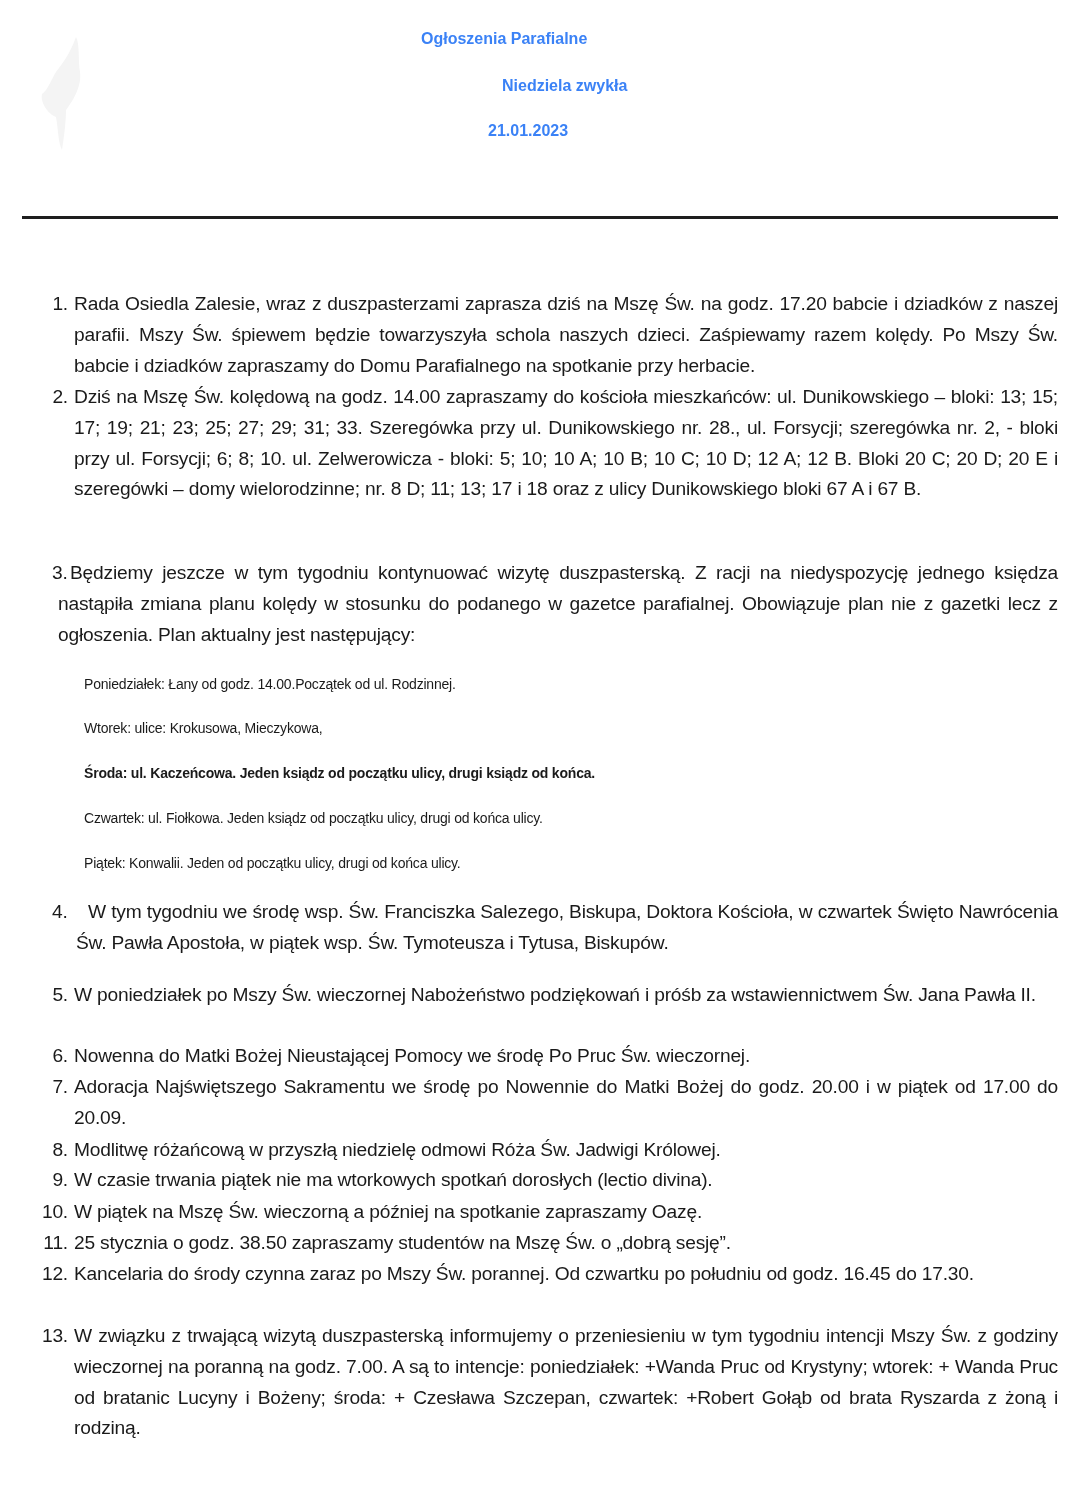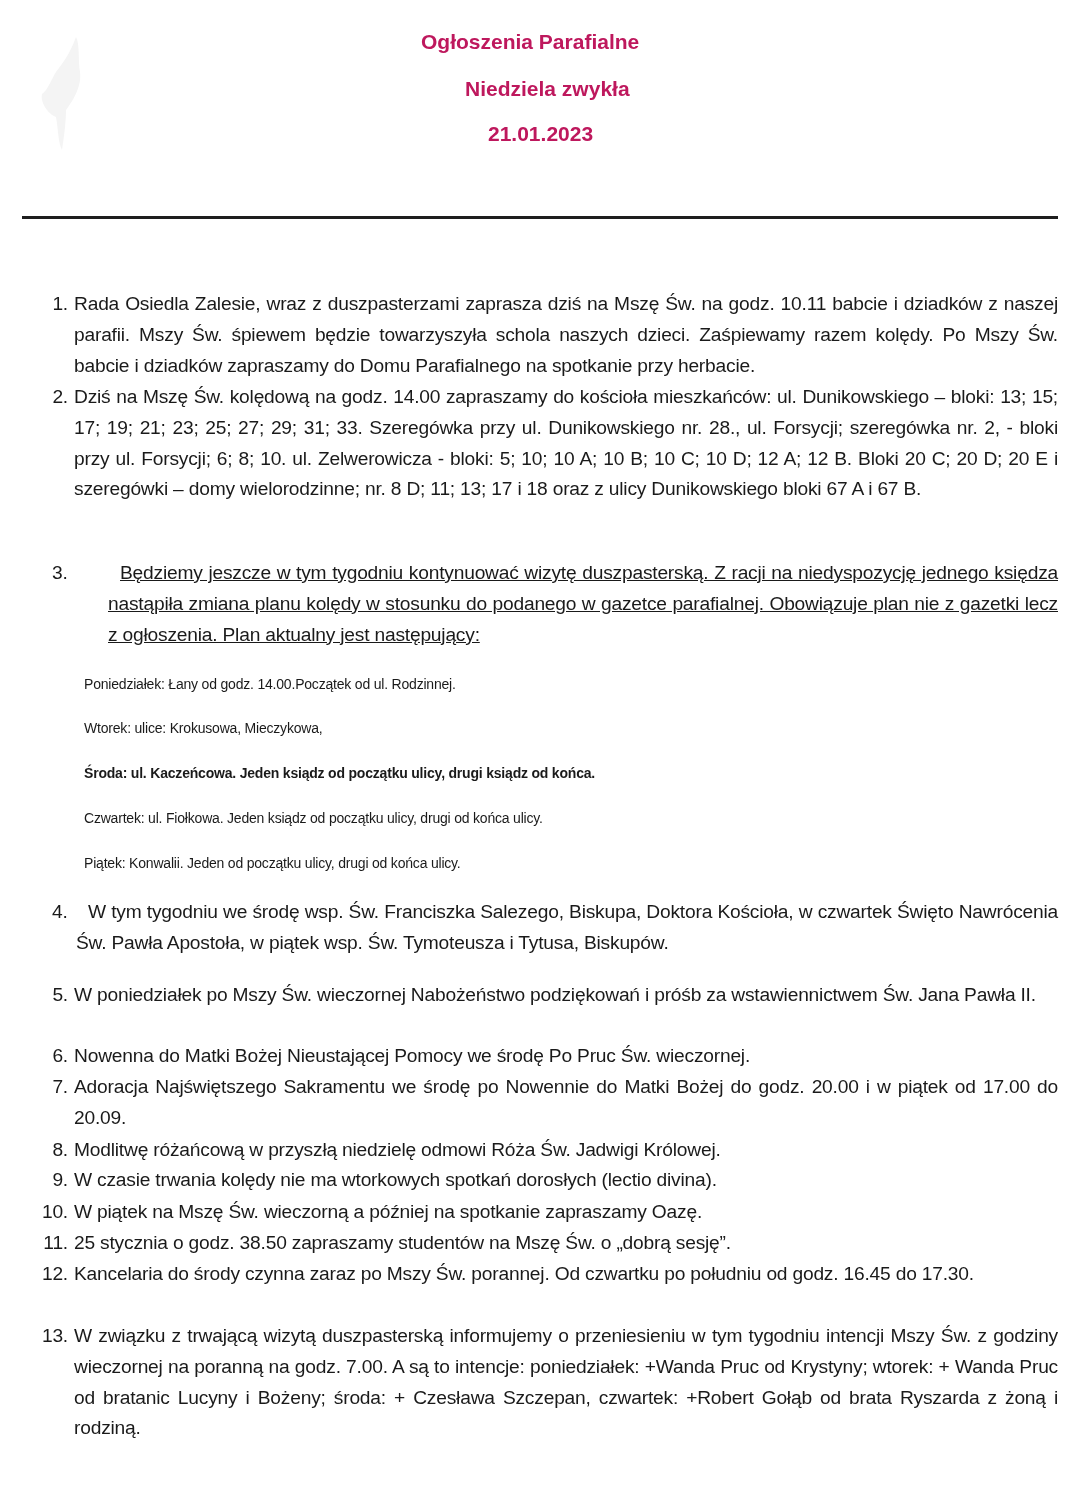--- a/index.html
+++ b/index.html
@@ -5,25 +5,25 @@
   html, body { margin: 0; padding: 0; background: #ffffff; }
   body {
     width: 1080px; height: 1497px; position: relative; overflow: hidden;
     font-family: "Liberation Sans", "DejaVu Sans", sans-serif;
     color: #1a1a1a;
   }
   .watermark {
     position: absolute; left: 36px; top: 32px; width: 60px; height: 120px;
   }
   .title {
-    position: absolute; font-weight: bold; font-size: 21px; color: #be185d;
+    position: absolute; font-weight: bold; font-size: 16px; color: #3b82f6;
     white-space: nowrap;
   }
   .t1 { left: 421px; top: 30px; }
-  .t2 { left: 465px; top: 77px; text-align: center; }
+  .t2 { left: 502px; top: 77px; text-align: center; }
   .t3 { left: 488px; top: 122px; }
   .rule {
     position: absolute; left: 22px; top: 216px; width: 1036px; height: 3px;
     background: #1e1e1e;
   }
   .item {
     position: absolute; left: 30px; width: 1028px;
     font-size: 19.2px; line-height: 30.8px; text-align: justify;
     letter-spacing: -0.2px;
   }
@@ -46,31 +46,31 @@
 </svg>
 
 <div class="title t1">Ogłoszenia Parafialne</div>
 <div class="title t2">Niedziela zwykła</div>
 <div class="title t3">21.01.2023</div>
 
 <div class="rule"></div>
 
 <div class="item" style="top:289px;">
   <span class="num">1.</span>
-  <span class="txt">Rada Osiedla Zalesie, wraz z duszpasterzami zaprasza dziś na Mszę Św. na godz. 10.11  babcie i dziadków z naszej parafii. Mszy Św. śpiewem będzie towarzyszyła schola naszych dzieci. Zaśpiewamy razem kolędy. Po Mszy Św.  babcie i dziadków zapraszamy do Domu Parafialnego na spotkanie przy herbacie.</span>
+  <span class="txt">Rada Osiedla Zalesie, wraz z duszpasterzami zaprasza dziś na Mszę Św. na godz. 17.20  babcie i dziadków z naszej parafii. Mszy Św. śpiewem będzie towarzyszyła schola naszych dzieci. Zaśpiewamy razem kolędy. Po Mszy Św.  babcie i dziadków zapraszamy do Domu Parafialnego na spotkanie przy herbacie.</span>
 </div>
 
 <div class="item" style="top:382px;">
   <span class="num">2.</span>
   <span class="txt">Dziś na Mszę Św. kolędową na godz. 14.00 zapraszamy do kościoła mieszkańców: ul. Dunikowskiego – bloki: 13; 15; 17; 19; 21; 23; 25; 27; 29; 31; 33. Szeregówka przy ul. Dunikowskiego nr. 28., ul. Forsycji; szeregówka nr. 2, - bloki przy ul. Forsycji; 6; 8; 10. ul. Zelwerowicza -  bloki: 5; 10; 10 A; 10 B; 10 C; 10 D; 12 A; 12 B. Bloki 20 C; 20 D; 20 E i szeregówki – domy wielorodzinne; nr. 8 D; 11; 13; 17 i 18 oraz z ulicy Dunikowskiego bloki 67 A i 67 B.</span>
 </div>
 
 <div class="item wide" style="top:558px;">
   <span class="num">3.</span>
-  <span class="txt" style="margin-left:78px;text-indent:12px;text-decoration:underline;">Będziemy jeszcze w tym tygodniu kontynuować wizytę duszpasterską. Z racji na niedyspozycję jednego księdza nastąpiła zmiana planu kolędy w stosunku do podanego w gazetce parafialnej. Obowiązuje plan nie z gazetki lecz z ogłoszenia. Plan aktualny jest następujący:</span>
+  <span class="txt" style="margin-left:28px;text-indent:12px;">Będziemy jeszcze w tym tygodniu kontynuować wizytę duszpasterską. Z racji na niedyspozycję jednego księdza nastąpiła zmiana planu kolędy w stosunku do podanego w gazetce parafialnej. Obowiązuje plan nie z gazetki lecz z ogłoszenia. Plan aktualny jest następujący:</span>
 </div>
 
 <div class="plan-line" style="top:669px;">Poniedziałek: Łany od godz. 14.00.Początek od ul. Rodzinnej.</div>
 <div class="plan-line" style="top:713px;">Wtorek: ulice: Krokusowa, Mieczykowa,</div>
 <div class="plan-line" style="top:758px;font-weight:bold;">Środa: ul. Kaczeńcowa. Jeden ksiądz od początku ulicy, drugi ksiądz od końca.</div>
 <div class="plan-line" style="top:803px;">Czwartek: ul. Fiołkowa. Jeden ksiądz od początku ulicy, drugi od końca ulicy.</div>
 <div class="plan-line" style="top:848px;">Piątek: Konwalii. Jeden od początku ulicy, drugi od końca ulicy.</div>
 
 <div class="item wide" style="top:897px;">
   <span class="num">4.</span>
@@ -92,21 +92,21 @@
   <span class="txt">Adoracja Najświętszego Sakramentu we środę po Nowennie do Matki Bożej do godz. 20.00 i w piątek od 17.00 do 20.09.</span>
 </div>
 
 <div class="item" style="top:1135px;">
   <span class="num">8.</span>
   <span class="txt">Modlitwę różańcową w przyszłą niedzielę odmowi Róża Św. Jadwigi Królowej.</span>
 </div>
 
 <div class="item" style="top:1165px;">
   <span class="num">9.</span>
-  <span class="txt">W czasie trwania kolędy nie ma wtorkowych spotkań dorosłych (lectio divina).</span>
+  <span class="txt">W czasie trwania piątek nie ma wtorkowych spotkań dorosłych (lectio divina).</span>
 </div>
 
 <div class="item" style="top:1197px;">
   <span class="num">10.</span>
   <span class="txt">W piątek na Mszę Św. wieczorną a później na spotkanie zapraszamy Oazę.</span>
 </div>
 
 <div class="item" style="top:1228px;">
   <span class="num">11.</span>
   <span class="txt">25 stycznia o godz. 38.50 zapraszamy studentów na Mszę Św. o „dobrą sesję”.</span>

